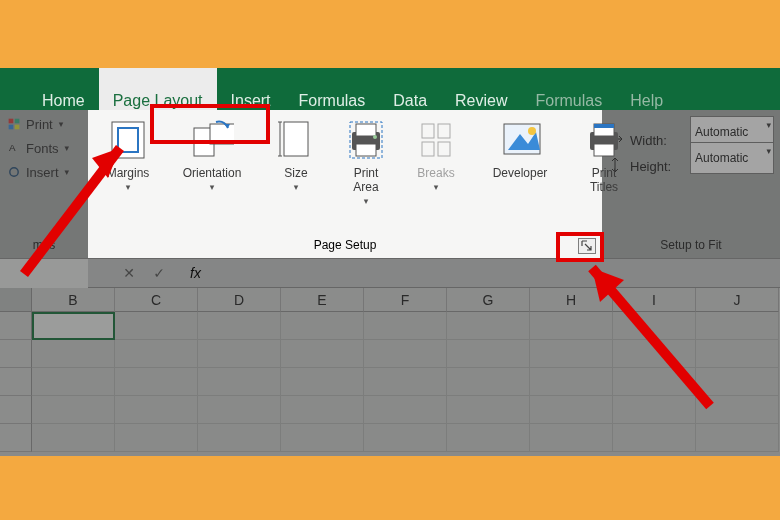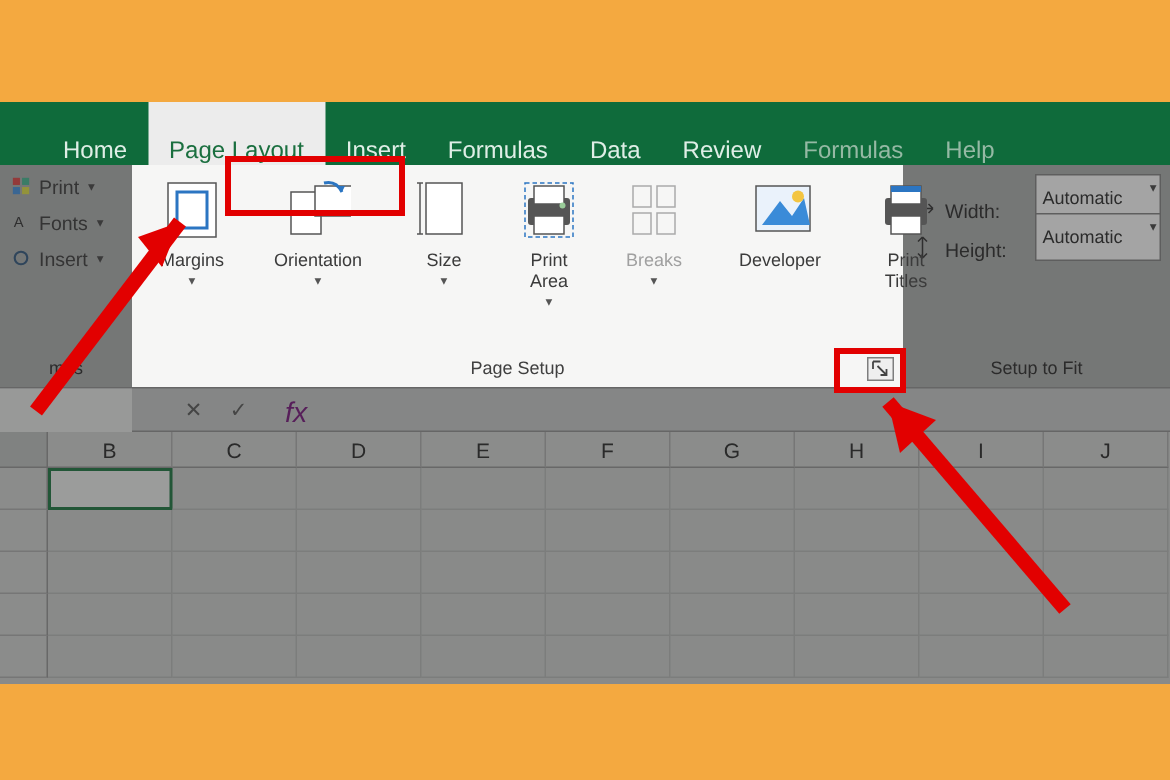--- a/index.html
+++ b/index.html
@@ -13,21 +13,21 @@
   .tab.active { background: #ececec; color: #1a6f3f; font-weight: 500; }
   .tab.disabled { color: #95b9a4; }
   .ribbon-focus { position: absolute; left: 88px; top: 42px; width: 514px; height: 148px; background: #f6f6f5; z-index: 3; }
   .ribbon-focus .items { position: absolute; left: 12px; top: 8px; display: flex; align-items: flex-start; gap: 14px; }
   .rbtn { display: flex; flex-direction: column; align-items: center; width: 56px; height: 100px; color: #3b3b3b; font-size: 12px; text-align: center; cursor: pointer; }
   .rbtn.wide { width: 84px; }
   .rbtn .ic { width: 44px; height: 44px; margin-bottom: 4px; display:flex; align-items:center; justify-content:center; }
   .rbtn .lbl { line-height: 14px; }
   .rbtn .lbl small { display:block; font-size: 9px; color:#555; }
   .rbtn.disabled { color: #a0a0a0; }
-  .grp-label { position: absolute; left: 0; bottom: 6px; width: 100%; text-align: center; font-size: 12px; color: #404040; }
+  .grp-label { position: absolute; left: 0; bottom: 6px; width: 100%; text-align: center; font-size: 12px; color: #000000; }
   .launcher { position: absolute; right: 6px; bottom: 4px; width: 18px; height: 16px; border: 1px solid #7e7e7e; background: #efefef; display:flex; align-items:center; justify-content:center; cursor:pointer; }
   .launcher svg { display:block; }
   
   .themes-panel { position: absolute; left: 0; top: 42px; width: 88px; height: 148px; background: #9fa1a0; color: #3b3b3b; font-size: 13px; }
   .themes-panel .row { position:absolute; left:6px; display:flex; align-items:center; gap:4px; }
   .themes-panel .row span.ic { width:16px; height:16px; transform:scale(0.7);}  
   .themes-panel .row:nth-child(1){top:6px}
   .themes-panel .row:nth-child(2){top:30px}
   .themes-panel .row:nth-child(3){top:54px}
   .themes-foot { position:absolute; left:0; bottom:6px; width:100%; text-align:center; font-size:12px; color:#2d2d2d;}
@@ -45,21 +45,21 @@
   .scale-foot { position:absolute; left:0; bottom:6px; width:100%; text-align:center; font-size:12px; }
   
   .hlbox { position:absolute; border:4px solid #e20000; z-index:5; pointer-events:none; }
   .hl-tab { left:150px; top:36px; width:120px; height:40px; }
   .hl-launch { left:556px; top:164px; width:48px; height:30px; }
   
   .arrow { position:absolute; z-index:6; pointer-events:none; }
   
   .namebox { position:absolute; left:0; top:190px; width:780px; height:30px; background:#b7b9b8; border-top:1px solid #888; border-bottom:1px solid #888; }
   .namebox .cell { position:absolute; left:0; top:0; width:88px; height:30px; background:#d4d6d5; }
-  .namebox .fx { position:absolute; left:190px; top:6px; font-style:italic; font-size:19px; color:#701a75; }
+  .namebox .fx { position:absolute; left:190px; top:6px; font-style:italic; font-size:14px; color:#000000; }
   .namebox .sym { position:absolute; top:6px; width:18px; text-align:center; font-size:14px; color:#555; }
   .colhdr { position:absolute; left:0; top:220px; width:780px; height:24px; background:#c0c2c1; display:flex; }
   .colhdr .sel { width:32px; height:24px; background:#b0b2b1; border-right:1px solid #8a8a8a; border-bottom:1px solid #8a8a8a;}
   .colhdr .c { width:83px; height:24px; text-align:center; font-size:14px; color:#2b2b2b; border-right:1px solid #a0a0a0; border-bottom:1px solid #8a8a8a; line-height:24px; }
   .grid { position:absolute; left:0; top:244px; width:780px; height:144px; background:#bdbfbe; }
   .grid .row { height:28px; display:flex; }
   .grid .rh { width:32px; border-right:1px solid #8a8a8a; border-bottom:1px solid #a0a0a0; background:#c0c2c1; }
   .grid .cell { width:83px; border-right:1px solid #a9aba9; border-bottom:1px solid #a9aba9; }
   .grid .active { outline:2px solid #1f6f3f; outline-offset:-2px; background:#d9dbd9; }
   svg { display:block; }

